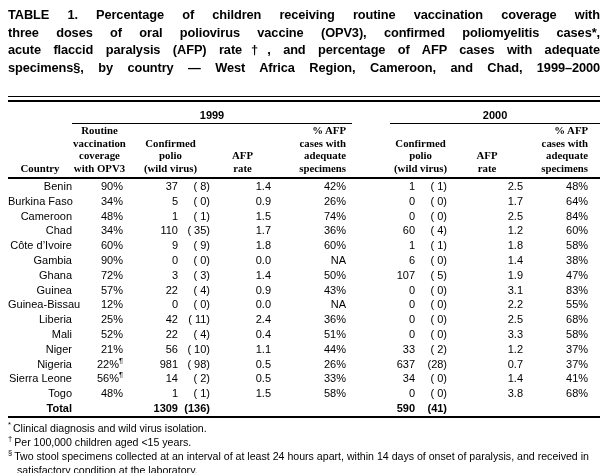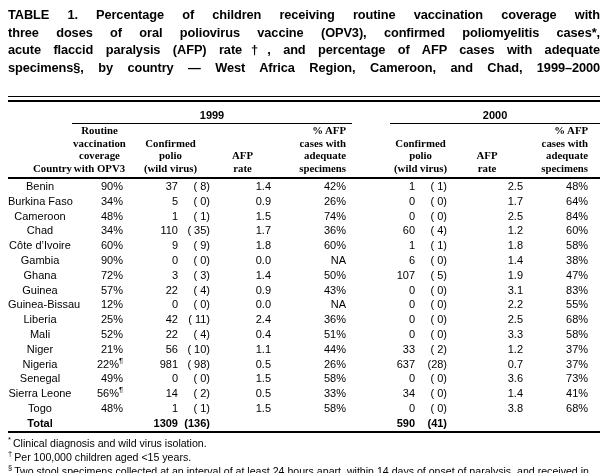--- a/index.html
+++ b/index.html
@@ -12,25 +12,25 @@
   .title .tline { text-align:justify; text-align-last:justify; }
   .rule-heavy { height:2.5px; background:#000; margin-top:2.5px; }
 
   
   table { border-collapse:collapse; table-layout:fixed; width:592px; margin-top:5px; font-size:11px; }
   th, td { padding:0; margin:0; }
   thead th { font-weight:bold; vertical-align:bottom; font-size:10.8px; line-height:12.8px;
              white-space:pre; }
   .year { border-bottom:1.5px solid #000; font-size:11px; padding-bottom:1px; padding-top:2px; }
   .hb { border-bottom:2.2px solid #000; padding-bottom:2px;font-family:Liberation Serif, serif; }
-  .left { text-align:right;margin-left:44px; }
+  .left { text-align:center;margin-left:44px; }
   .rt  { text-align:right; }
   .ctr { text-align:center; }
   td { line-height:14.8px; white-space:nowrap; vertical-align:baseline; }
-  .cty { text-align:center; }
+  .cty { text-align:right; }
   .num { text-align:right; }
   .pr4 { padding-right:4px; }
   .pr6 { padding-right:6px; }
   .pr12 { padding-right:12px; }
   sup { font-size:7.5px; vertical-align:super; line-height:0; }
   .total-row td { font-weight:bold; border-bottom:2.2px solid #000; }
 
   
   .footnotes { margin-top:3px; font-size:10.6px; line-height:14px; }
   .fn { padding-left:9px; text-indent:-9px; }
@@ -261,33 +261,20 @@
     <td class="num pr4">( 98)</td>
     <td class="num pr6">0.5</td>
     <td class="num pr6">26%</td>
     <td></td>
     <td class="num pr4">637</td>
     <td class="num pr4">(28)</td>
     <td class="num pr4">0.7</td>
     <td class="num pr12">37%</td>
   </tr>
         <tr>
-    <td class="cty">Senegal</td>
-    <td class="num pr4">49%</td>
-    <td class="num pr4">0</td>
-    <td class="num pr4">( 0)</td>
-    <td class="num pr6">1.5</td>
-    <td class="num pr6">58%</td>
-    <td></td>
-    <td class="num pr4">0</td>
-    <td class="num pr4">( 0)</td>
-    <td class="num pr4">3.6</td>
-    <td class="num pr12">73%</td>
-  </tr>
-        <tr>
     <td class="cty">Sierra Leone</td>
     <td class="num pr4">56%<sup>¶</sup></td>
     <td class="num pr4">14</td>
     <td class="num pr4">( 2)</td>
     <td class="num pr6">0.5</td>
     <td class="num pr6">33%</td>
     <td></td>
     <td class="num pr4">34</td>
     <td class="num pr4">( 0)</td>
     <td class="num pr4">1.4</td>

